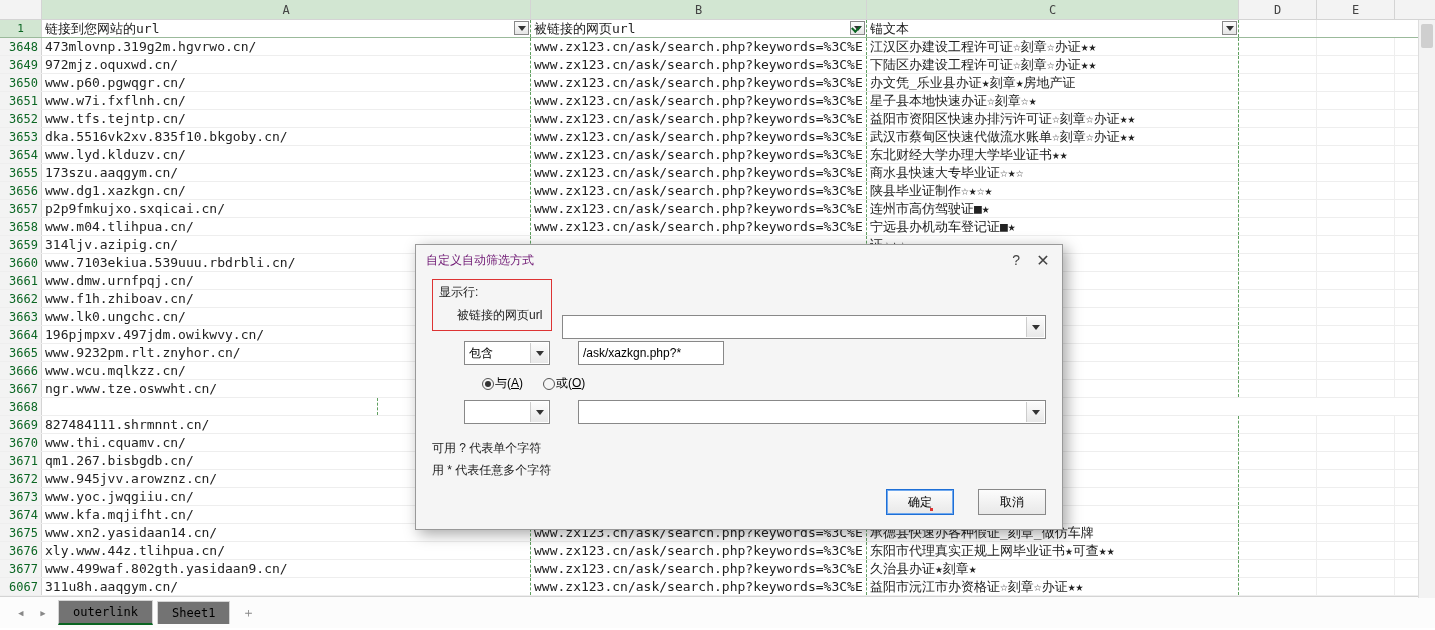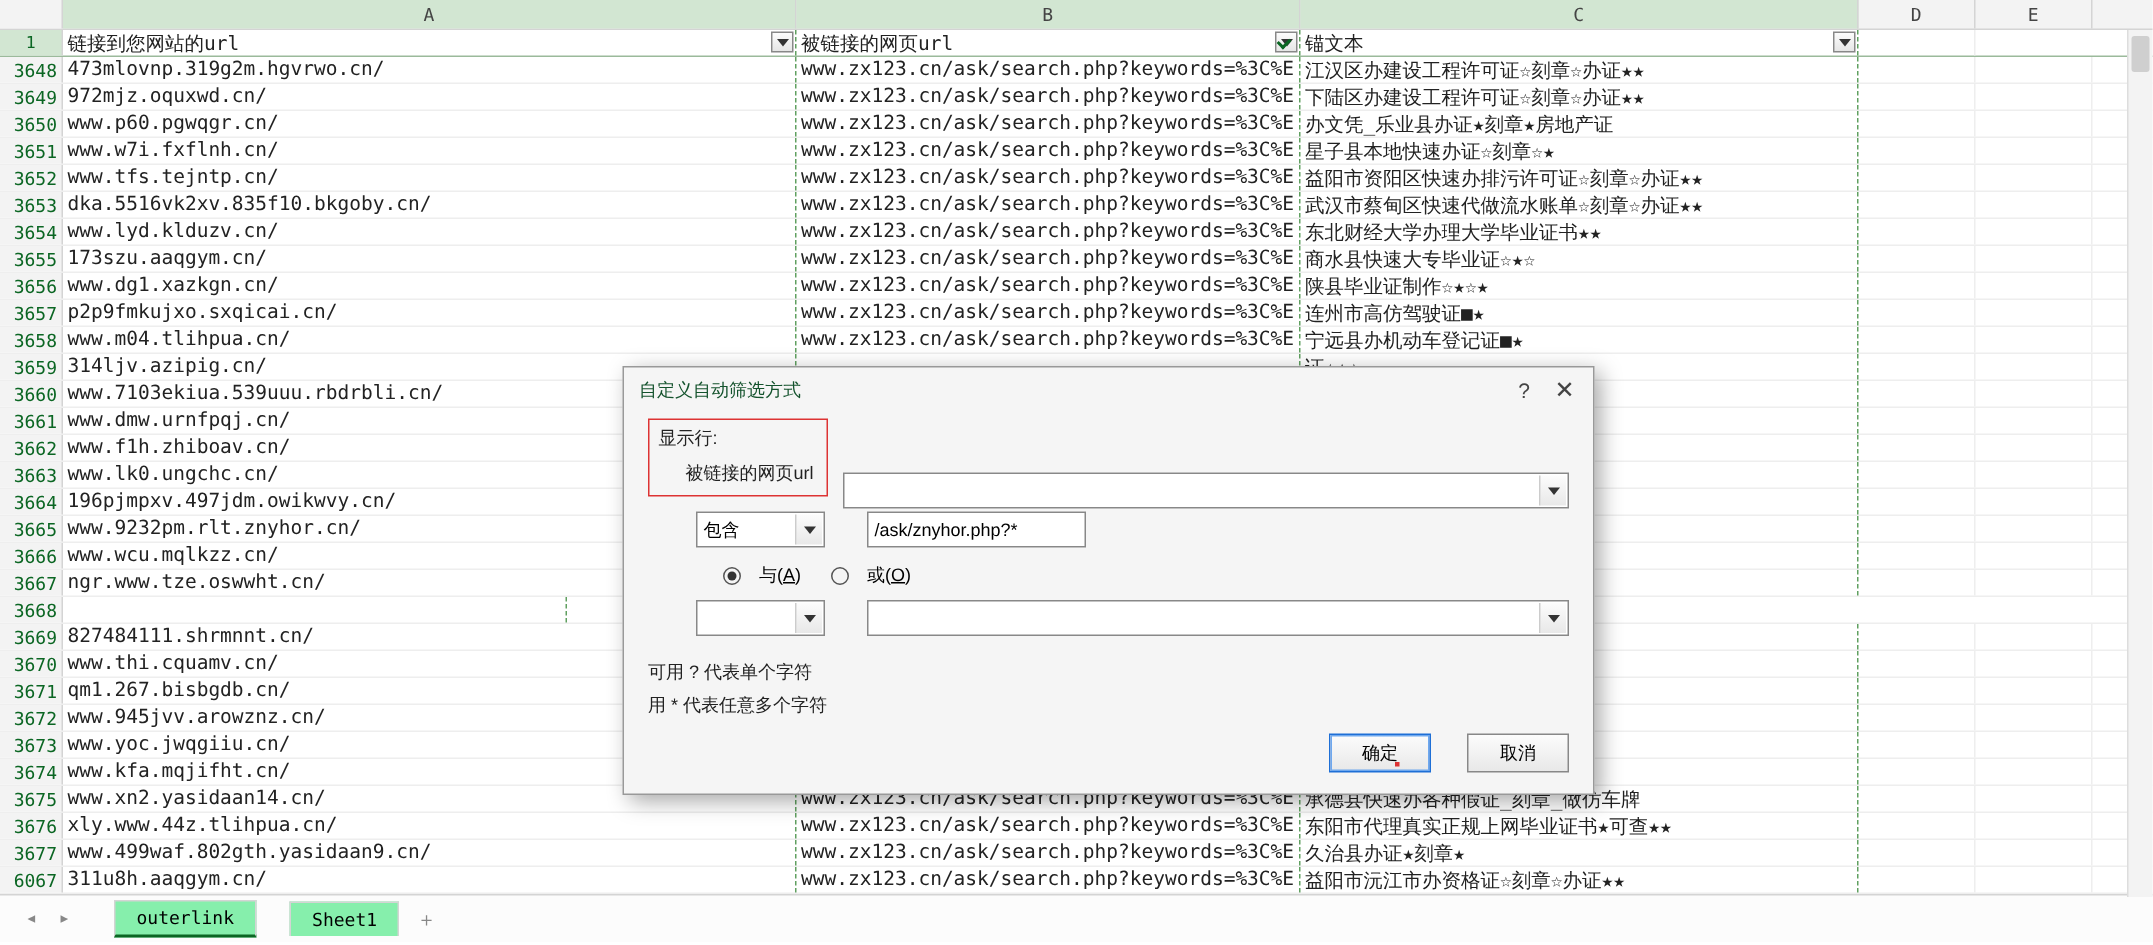--- a/index.html
+++ b/index.html
@@ -22,45 +22,45 @@
 .datarow{display:flex;height:18px;border-bottom:1px solid #eee}
 .datarow .rownum{width:42px;border-right:1px solid #d4d4d4;background:#f3f3f3;display:flex;align-items:center;justify-content:flex-end;padding-right:3px;font-size:12px;color:#0b6623}
 .cell{border-right:1px dashed #60a060;display:flex;align-items:center;padding:0 3px;font-size:13px;color:#222;white-space:nowrap;overflow:hidden}
 .cell.last{border-right:1px dashed #60a060}
 .cell.colD,.cell.colE{border-right:1px solid #eee}
 
 .body{height:558px;overflow:hidden}
 
 .tabbar{height:32px;display:flex;align-items:center;border-top:1px solid #d4d4d4;background:#fcfcfc;padding-left:10px}
 .tabnav{width:18px;height:18px;color:#888;display:flex;align-items:center;justify-content:center;margin:0 2px;cursor:default}
-.tab{padding:4px 14px;border:1px solid #d4d4d4;border-bottom:none;margin-left:22px;background:#86efac;font-size:12px;cursor:default}
+.tab{padding:4px 14px;border:1px solid #d4d4d4;border-bottom:none;margin-left:4px;background:#737373;font-size:12px;cursor:default}
 .tab.active{border-bottom:2px solid #0b6623;font-weight:500}
 .addtab{margin-left:8px;width:20px;height:20px;display:flex;align-items:center;justify-content:center;color:#888;border:1px solid transparent;cursor:default}
 
 .scrollbar-v{position:absolute;right:0;top:20px;bottom:32px;width:17px;background:#f3f3f3;border-left:1px solid #ddd}
 .scrollbar-v .thumb{position:absolute;left:2px;right:2px;top:4px;height:24px;background:#cfcfcf;border-radius:2px}
 
 .dialog{position:absolute;left:415px;top:244px;width:648px;height:286px;background:#f5f5f5;border:1px solid #999;box-shadow:4px 4px 14px rgba(0,0,0,.35);font-family:"Microsoft YaHei",sans-serif;font-size:12px}
 .dlg-title{height:30px;display:flex;align-items:center;padding:0 10px;justify-content:space-between}
-.dlg-title .txt{color:#14532d}
+.dlg-title .txt{color:#701a75}
 .dlg-title .ctrls{display:flex;gap:14px;align-items:center}
 .dlg-title .help{font-size:14px;color:#444}
 .dlg-title .close{font-size:16px;color:#444;width:18px;text-align:center;cursor:default}
 .dlg-body{padding:4px 16px 12px 16px}
 .redbox{border:1px solid #d33}
 .lbl1{color:#222;margin-bottom:6px}
 .lbl2{color:#222;padding-left:18px}
 .row1{display:flex;align-items:center;margin:10px 0;padding-left:32px;gap:28px}
 .combo{width:86px;height:24px;border:1px solid #888;background:#fff;display:flex;align-items:center;padding:0 4px;position:relative}
 .combo .arrow{position:absolute;right:1px;top:1px;bottom:1px;width:18px;border-left:1px solid #ccc;display:flex;align-items:center;justify-content:center;background:linear-gradient(#fcfcfc,#e8e8e8)}
 .txtin{height:24px;border:1px solid #888;background:#fff;display:flex;align-items:center;padding:0 4px;flex:1;position:relative}
 .txtin .arrow{position:absolute;right:1px;top:1px;bottom:1px;width:18px;border-left:1px solid #ccc;display:flex;align-items:center;justify-content:center;background:linear-gradient(#fcfcfc,#e8e8e8)}
 .txtin.short{width:146px;flex:none}
 .radios{display:flex;gap:20px;padding-left:50px;margin:2px 0 8px 0;align-items:center}
-.radio{display:flex;align-items:center;gap:12px}
+.radio{display:flex;align-items:center;gap:1px}
 .radio .dot{width:12px;height:12px;border:1px solid #555;border-radius:50%;display:flex;align-items:center;justify-content:center}
 .radio.checked .dot::after{content:"";width:6px;height:6px;background:#333;border-radius:50%}
 .radio u{text-decoration:underline}
 .hints{margin-top:14px;color:#222;line-height:1.8}
 .btnrow{position:absolute;right:16px;bottom:14px;display:flex;gap:24px}
 .btn{width:68px;height:26px;border:1px solid #888;background:linear-gradient(#fcfcfc,#e8e8e8);display:flex;align-items:center;justify-content:center;cursor:default}
 .btn.primary{border:1px solid #1e6fd6;box-shadow:inset 0 0 0 1px #6fa8ee}
 .redmark{position:absolute;bottom:3px;right:20px;width:3px;height:3px;background:#d33}
 </style>
 </head>
@@ -378,21 +378,21 @@
       </div>
 
       <div class="row1">
         <div class="combo redbox">
           <span>包含</span>
           <div class="arrow">
               <div class="tri"></div>
             </div>
         </div>
         <div class="txtin short redbox" style="flex:none">
-          <span>/ask/znyhor.php?*</span>
+          <span>/ask/xazkgn.php?*</span>
         </div>
         <div class="txtin" style="border:none;background:transparent"></div>
         <div class="txtin" style="position: absolute; left: 146px; right: 16px; top: 70px; height: 24px;">
            <div class="arrow">
               <div class="tri"></div>
             </div>
         </div>
       </div>
 
       <div class="radios">

